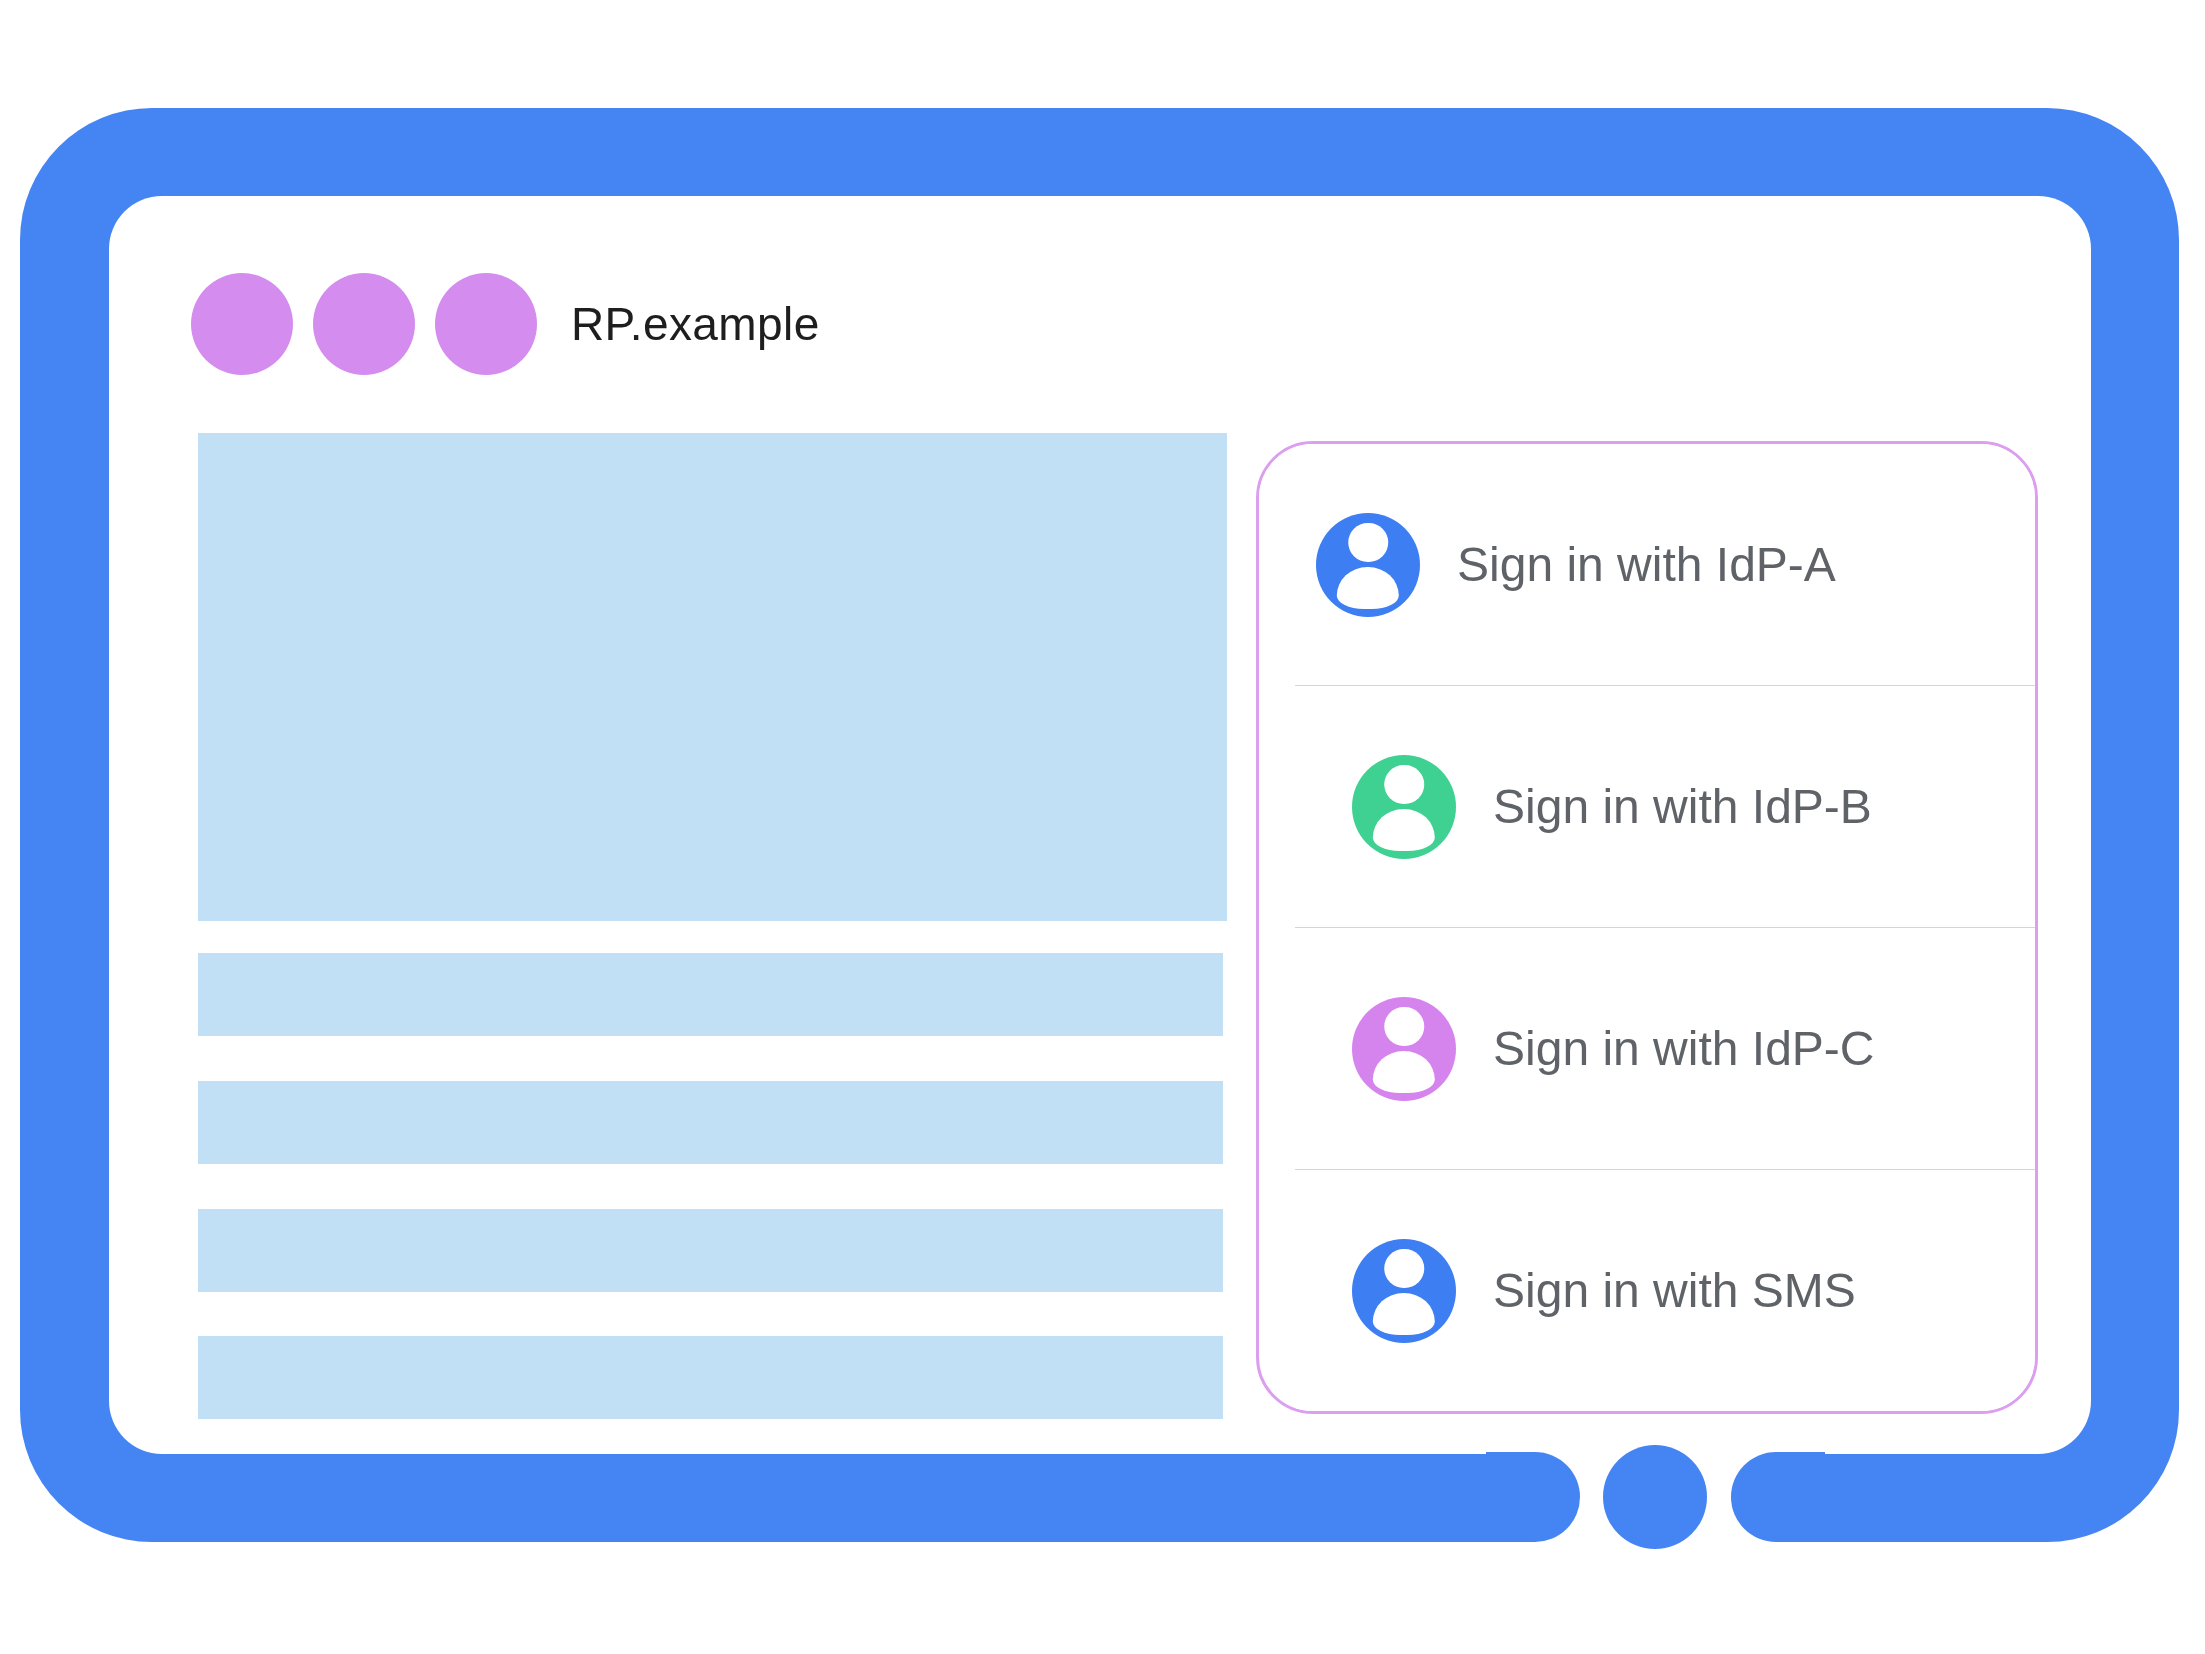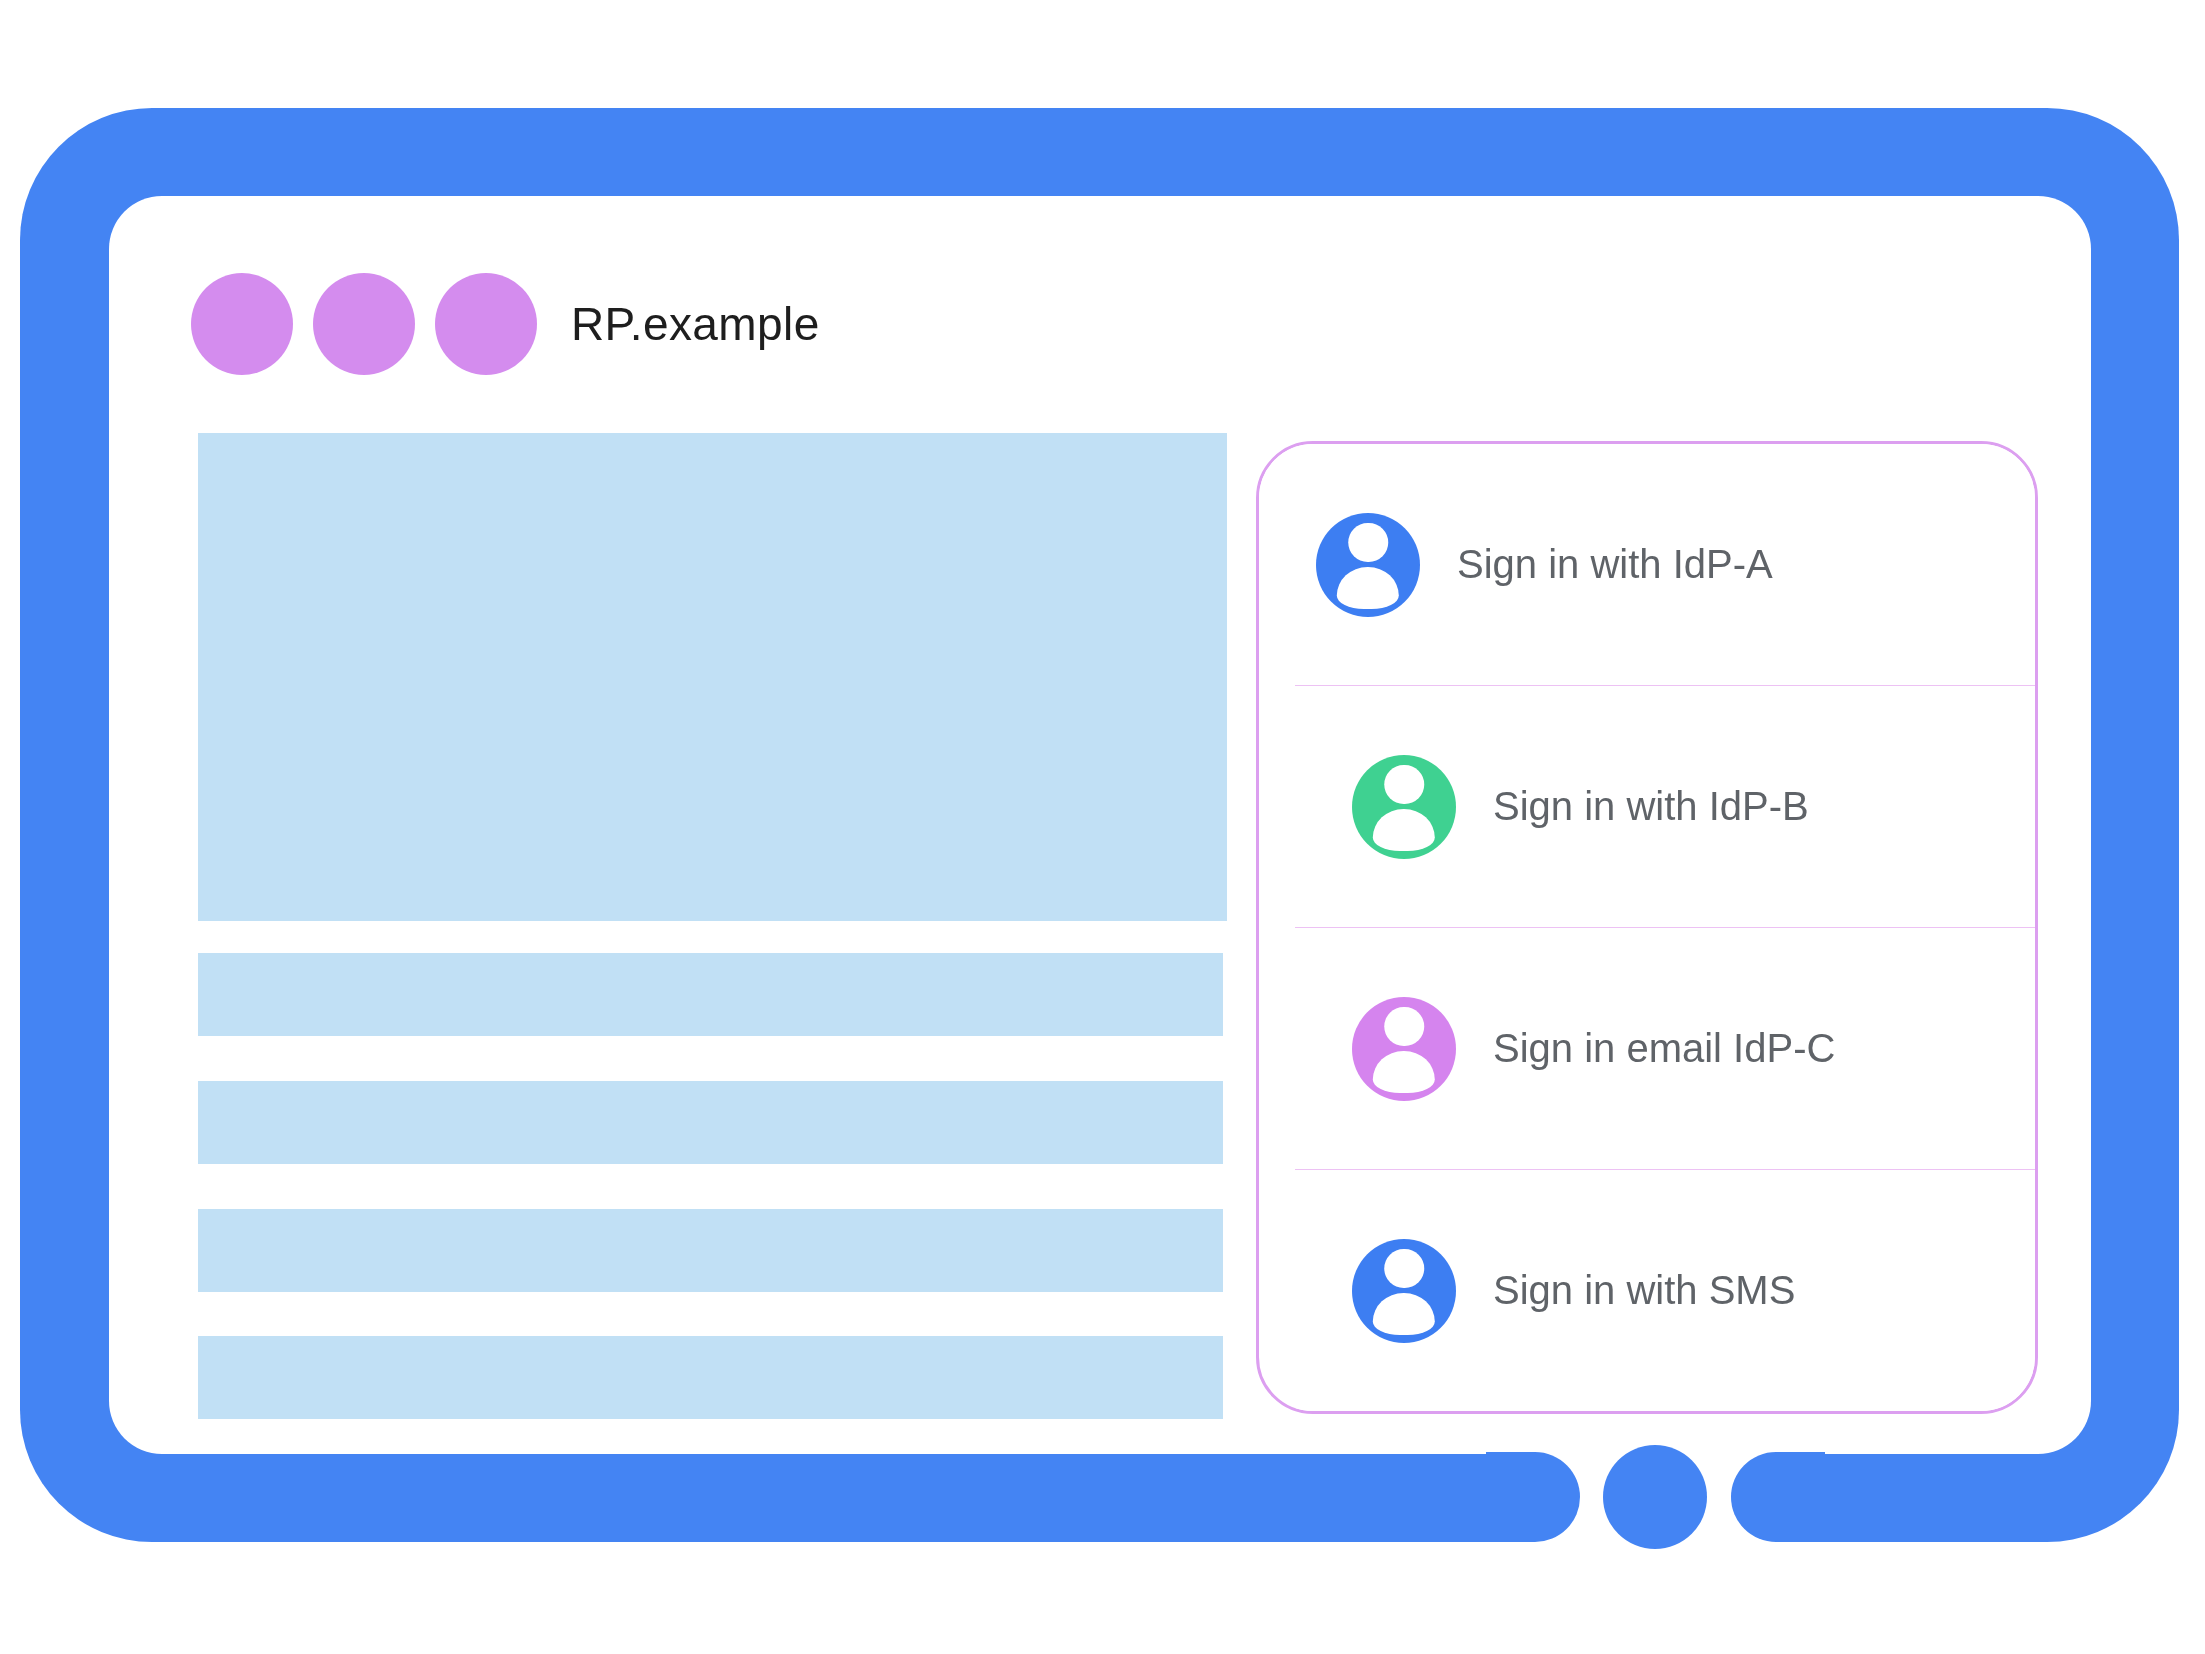--- a/index.html
+++ b/index.html
@@ -77,21 +77,21 @@
     background:#ffffff;border-radius:50%;
   }
   .avatar .torso{
     position:absolute;left:50%;top:52%;width:60%;height:41%;
     transform:translateX(-50%);
     background:#ffffff;
     border-radius:50% 50% 44% 44% / 68% 68% 32% 32%;
   }
   .signin-label{
     margin-left:37px;
-    font-size:40px;font-weight:500;color:#5F6368;
+    font-size:48px;font-weight:500;color:#5F6368;
     white-space:nowrap;
   }
 </style>
 </head>
 <body>
 
 <div class="stage">
 
   <div class="frame-bg"></div>
   <div class="screen"></div>
@@ -129,21 +129,21 @@
         <span class="torso"></span>
       </span>
       <span class="signin-label">Sign in with IdP-B</span>
     </div>
 
     <div class="signin-row">
       <span class="avatar" style="background: rgb(213, 132, 238);">
         <span class="head"></span>
         <span class="torso"></span>
       </span>
-      <span class="signin-label">Sign in email IdP-C</span>
+      <span class="signin-label">Sign in with IdP-C</span>
     </div>
 
 
 
 
     <div class="signin-row">
       <span class="avatar" style="background: rgb(61, 126, 242);">
         <span class="head"></span>
         <span class="torso"></span>
       </span>

